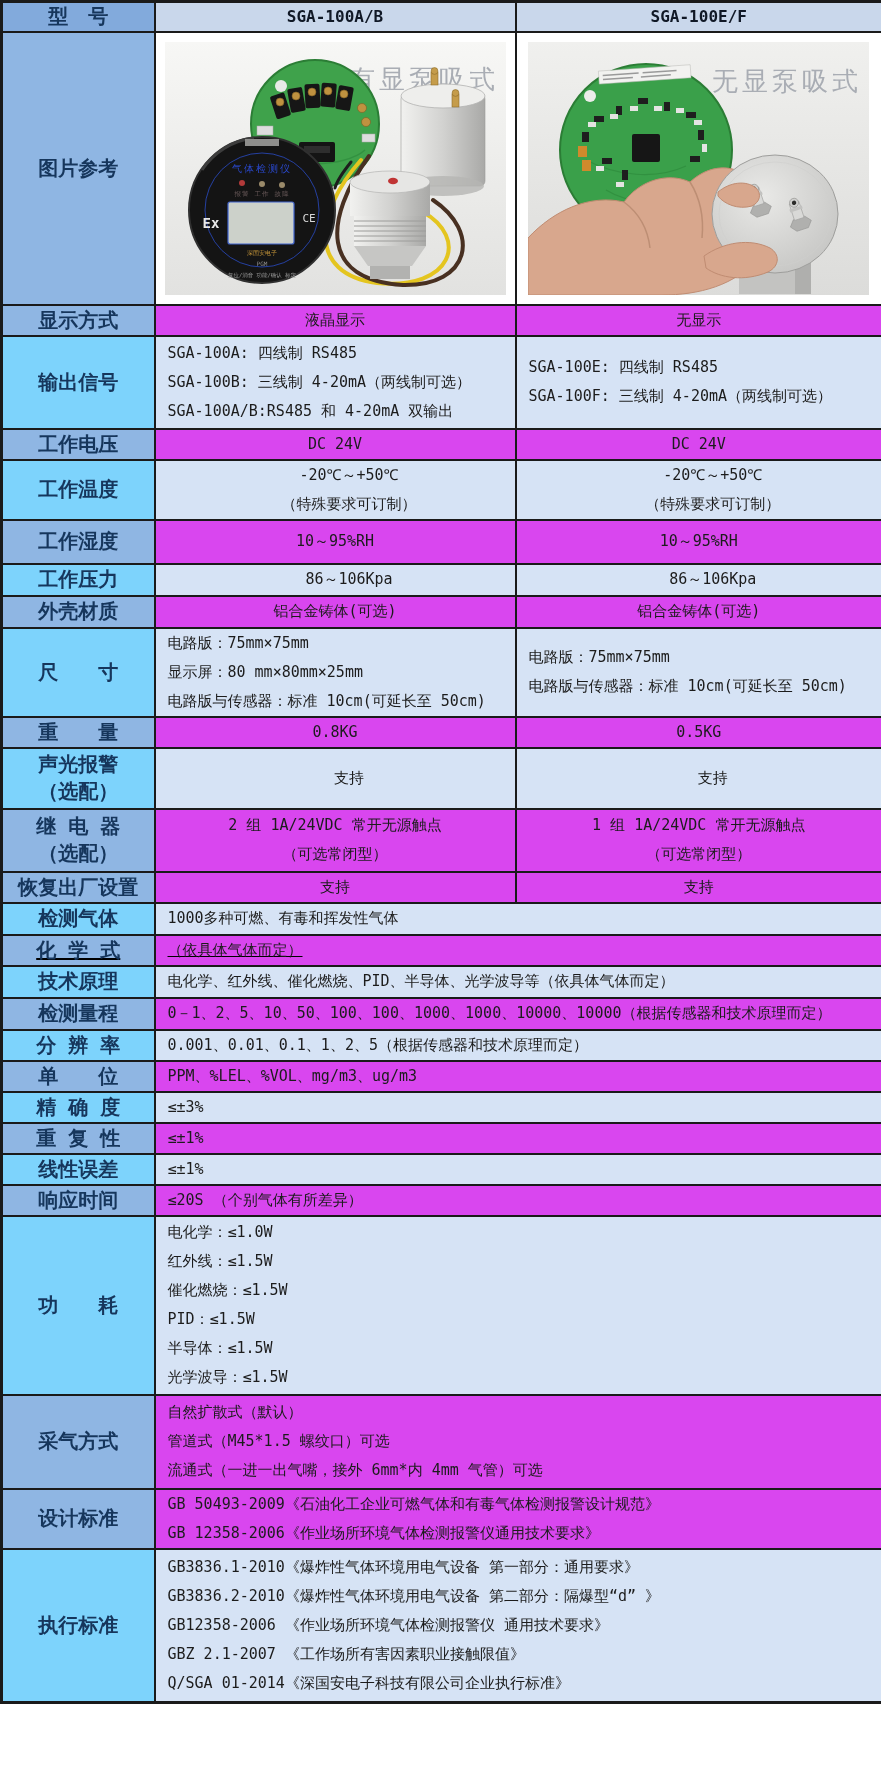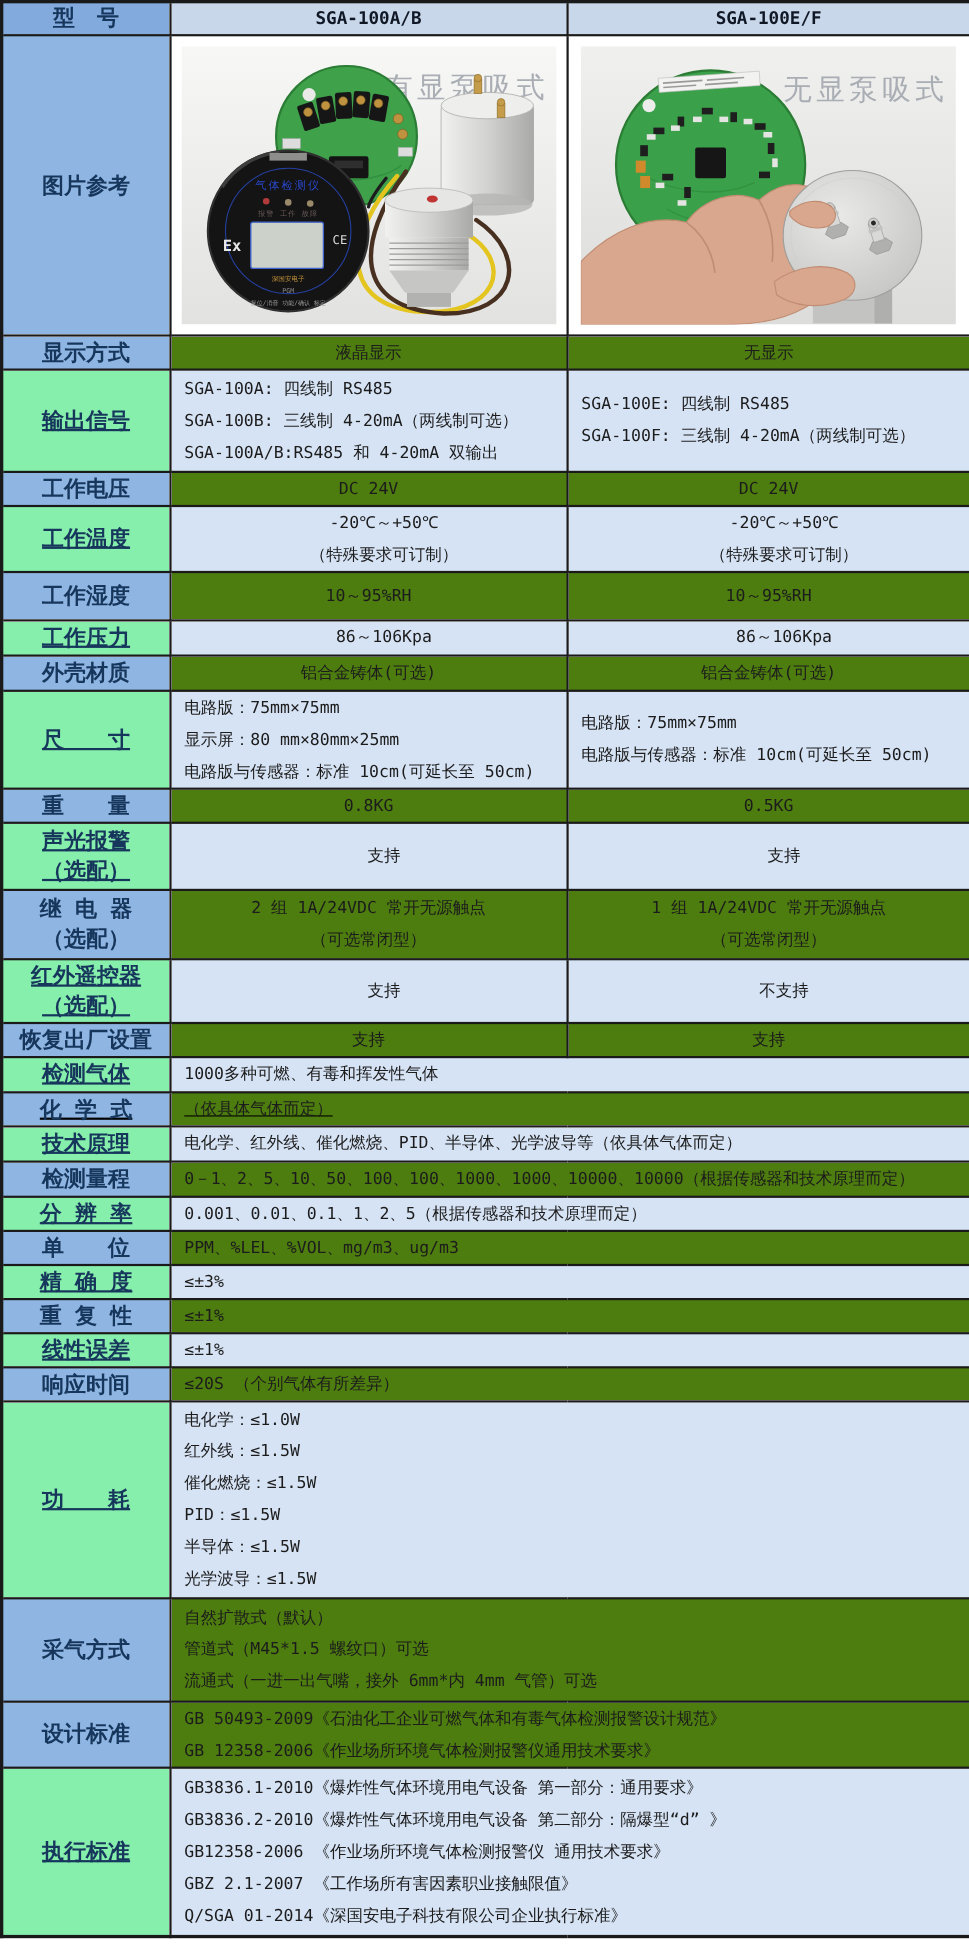--- a/index.html
+++ b/index.html
@@ -3,27 +3,27 @@
 <meta charset="utf-8">
 <style>
   html,body{margin:0;padding:0;background:#ffffff;}
   .page{width:881px;height:1768px;overflow:hidden;background:#fff;
         font-family:"DejaVu Sans Mono","Liberation Mono",monospace;}
   table.spec{border-collapse:collapse;width:881px;table-layout:fixed;
              border:3px solid #1a1a1a;}
   td{border:2px solid #1a1a1a;padding:0;overflow:hidden;vertical-align:middle;}
   
   td.lab{background:#8FB6E3;text-align:center;color:#16365c;font-weight:bold;font-size:20px;}
-  td.lab.lab-alt{background:#86efac;text-decoration:underline;}
+  td.lab.lab-alt{background:#7dd3fc;}
   td.lab.hdr-lab{background:#82AADC;}
   .lln{line-height:27px;white-space:nowrap;}
   
   td.hcell{background:#C9D7EB;text-align:center;font-weight:bold;font-size:16px;color:#101826;}
   
-  td.val{background:#4d7c0f;font-size:15px;color:#1c1c1c;}
+  td.val{background:#d946ef;font-size:15px;color:#1c1c1c;}
   td.val.alt{background:#D6E3F5;padding-left:28px;}
   td.val.center{text-align:center;}
   td.val.left{text-align:left;padding-left:12px;}
   .vln{line-height:29px;white-space:nowrap;}
   
   td.img-cell{background:#ffffff;padding:7px 0;}
   td.img-cell svg{display:block;margin:0 auto;}
 </style>
 </head>
 <body>
@@ -356,32 +356,20 @@
           </td>
           <td class="val center">
             <div class="vln">2 组 1A/24VDC 常开无源触点</div>
             <div class="vln">（可选常闭型）</div>
           </td>
           <td class="val center">
             <div class="vln">1 组 1A/24VDC 常开无源触点</div>
             <div class="vln">（可选常闭型）</div>
           </td>
         </tr>
-        <tr style="height: 58px;">
-          <td class="lab lab-alt">
-            <div class="lln">红外遥控器</div>
-            <div class="lln">（选配）</div>
-          </td>
-          <td class="val center alt">
-            <div class="vln">支持</div>
-          </td>
-          <td class="val center alt">
-            <div class="vln">不支持</div>
-          </td>
-        </tr>
         <tr style="height: 30px;">
           <td class="lab">
             <div class="lln">恢复出厂设置</div>
           </td>
           <td class="val center">
             <div class="vln">支持</div>
           </td>
           <td class="val center">
             <div class="vln">支持</div>
           </td>

